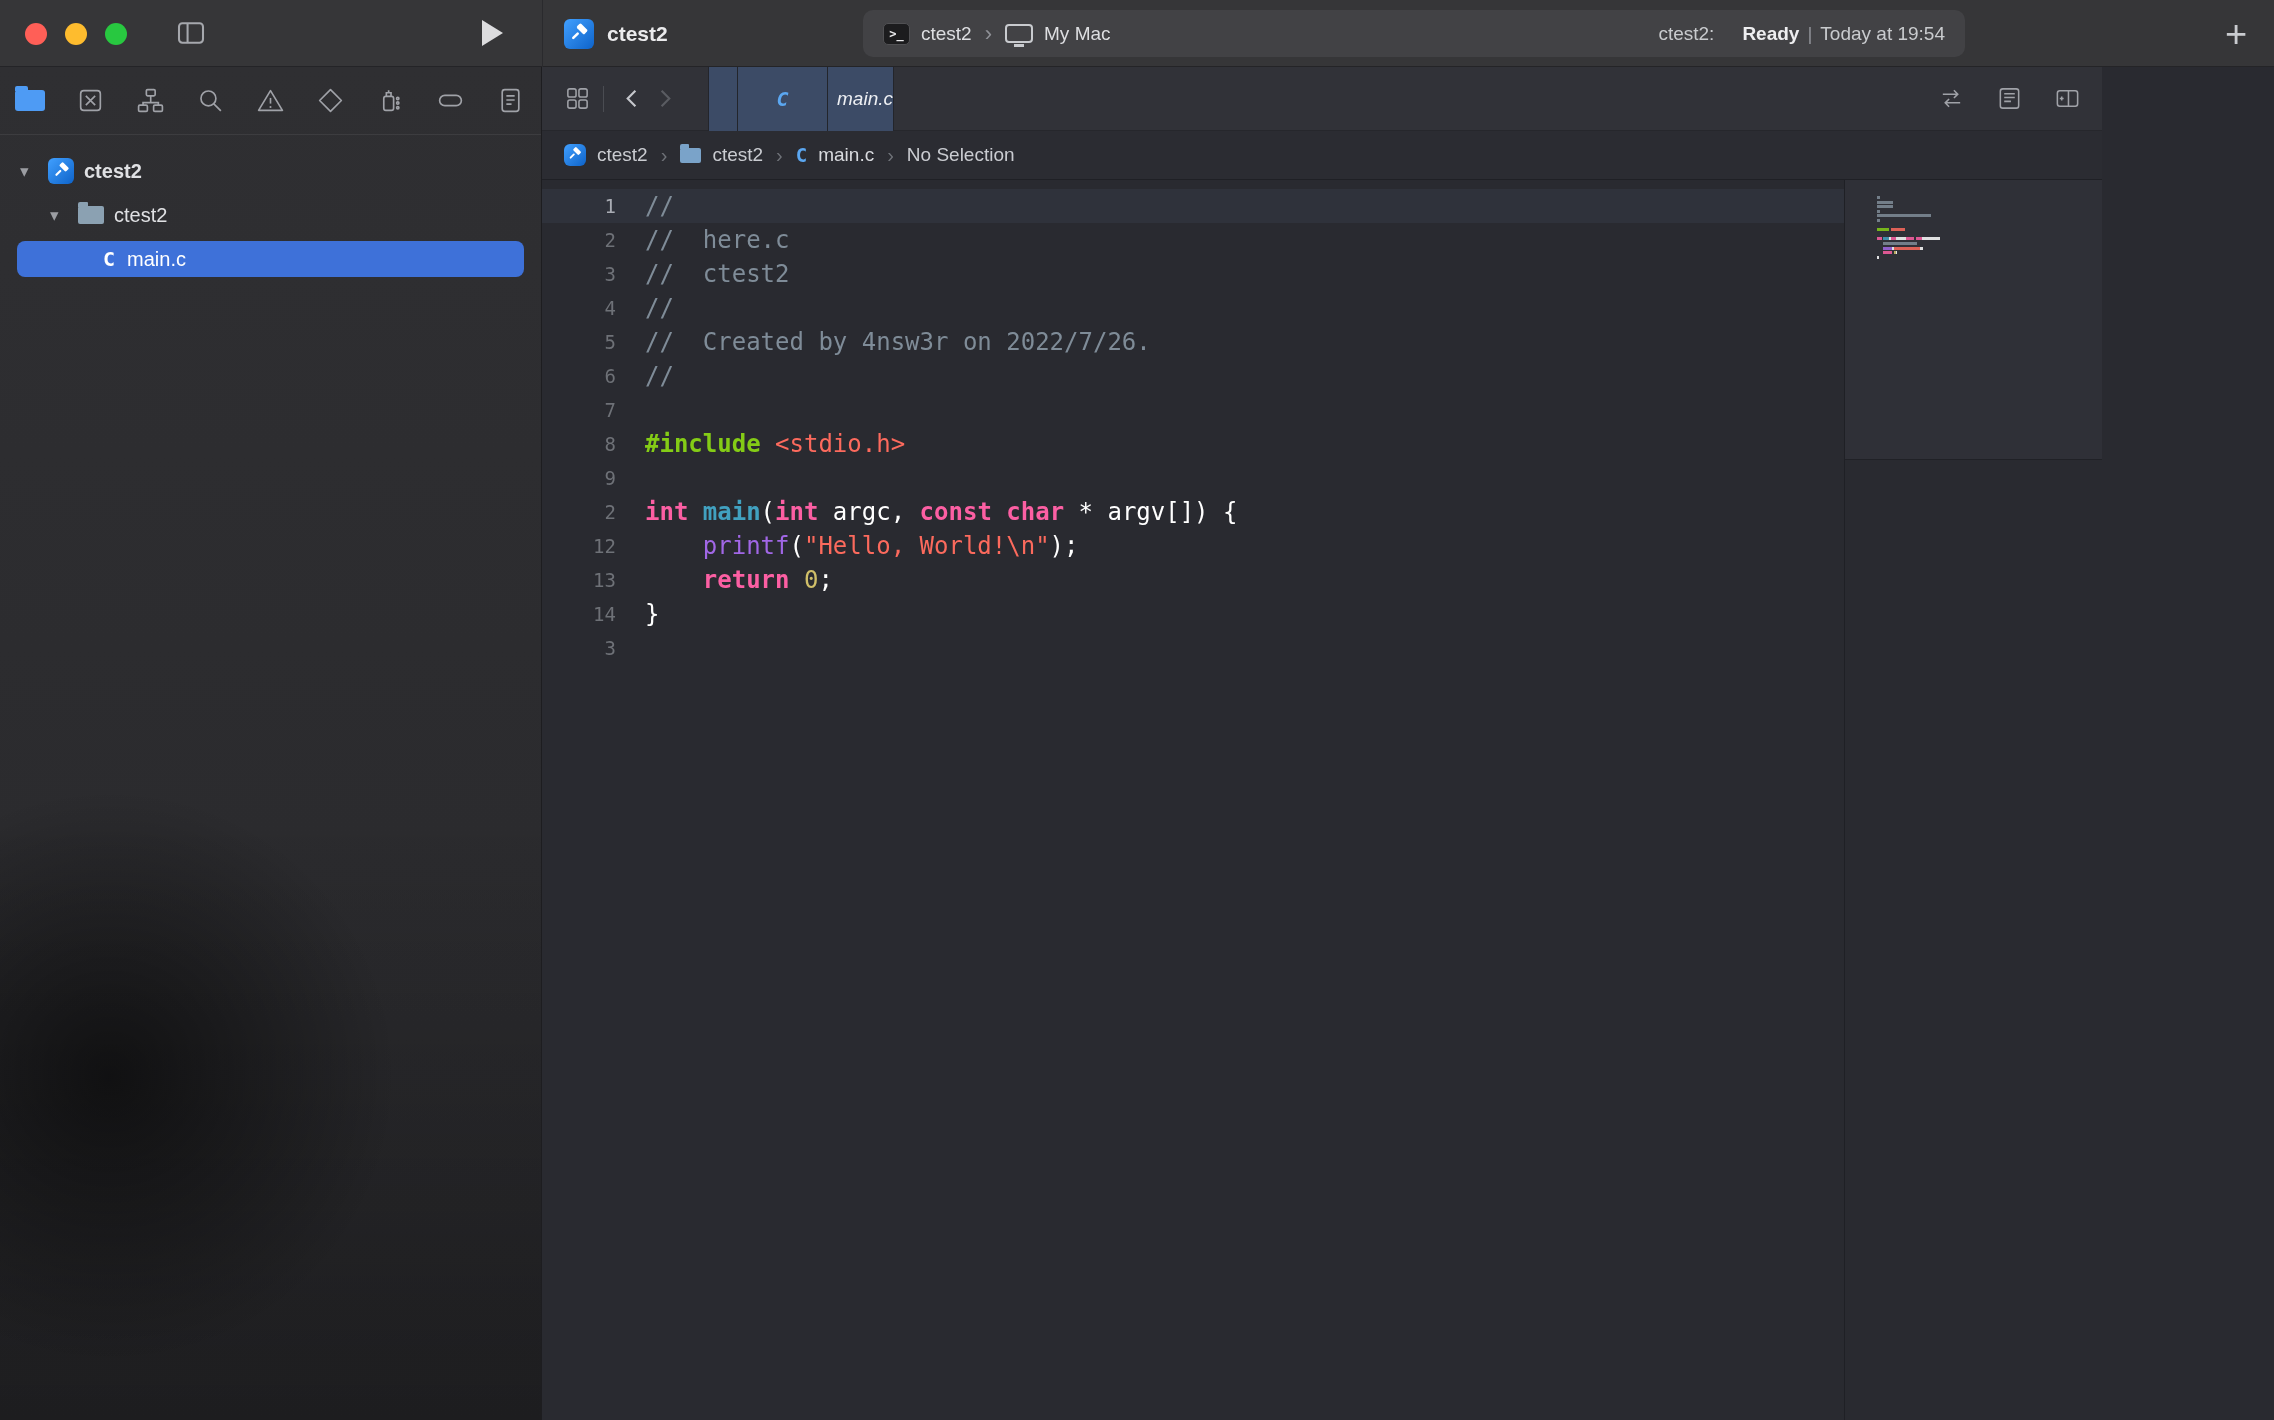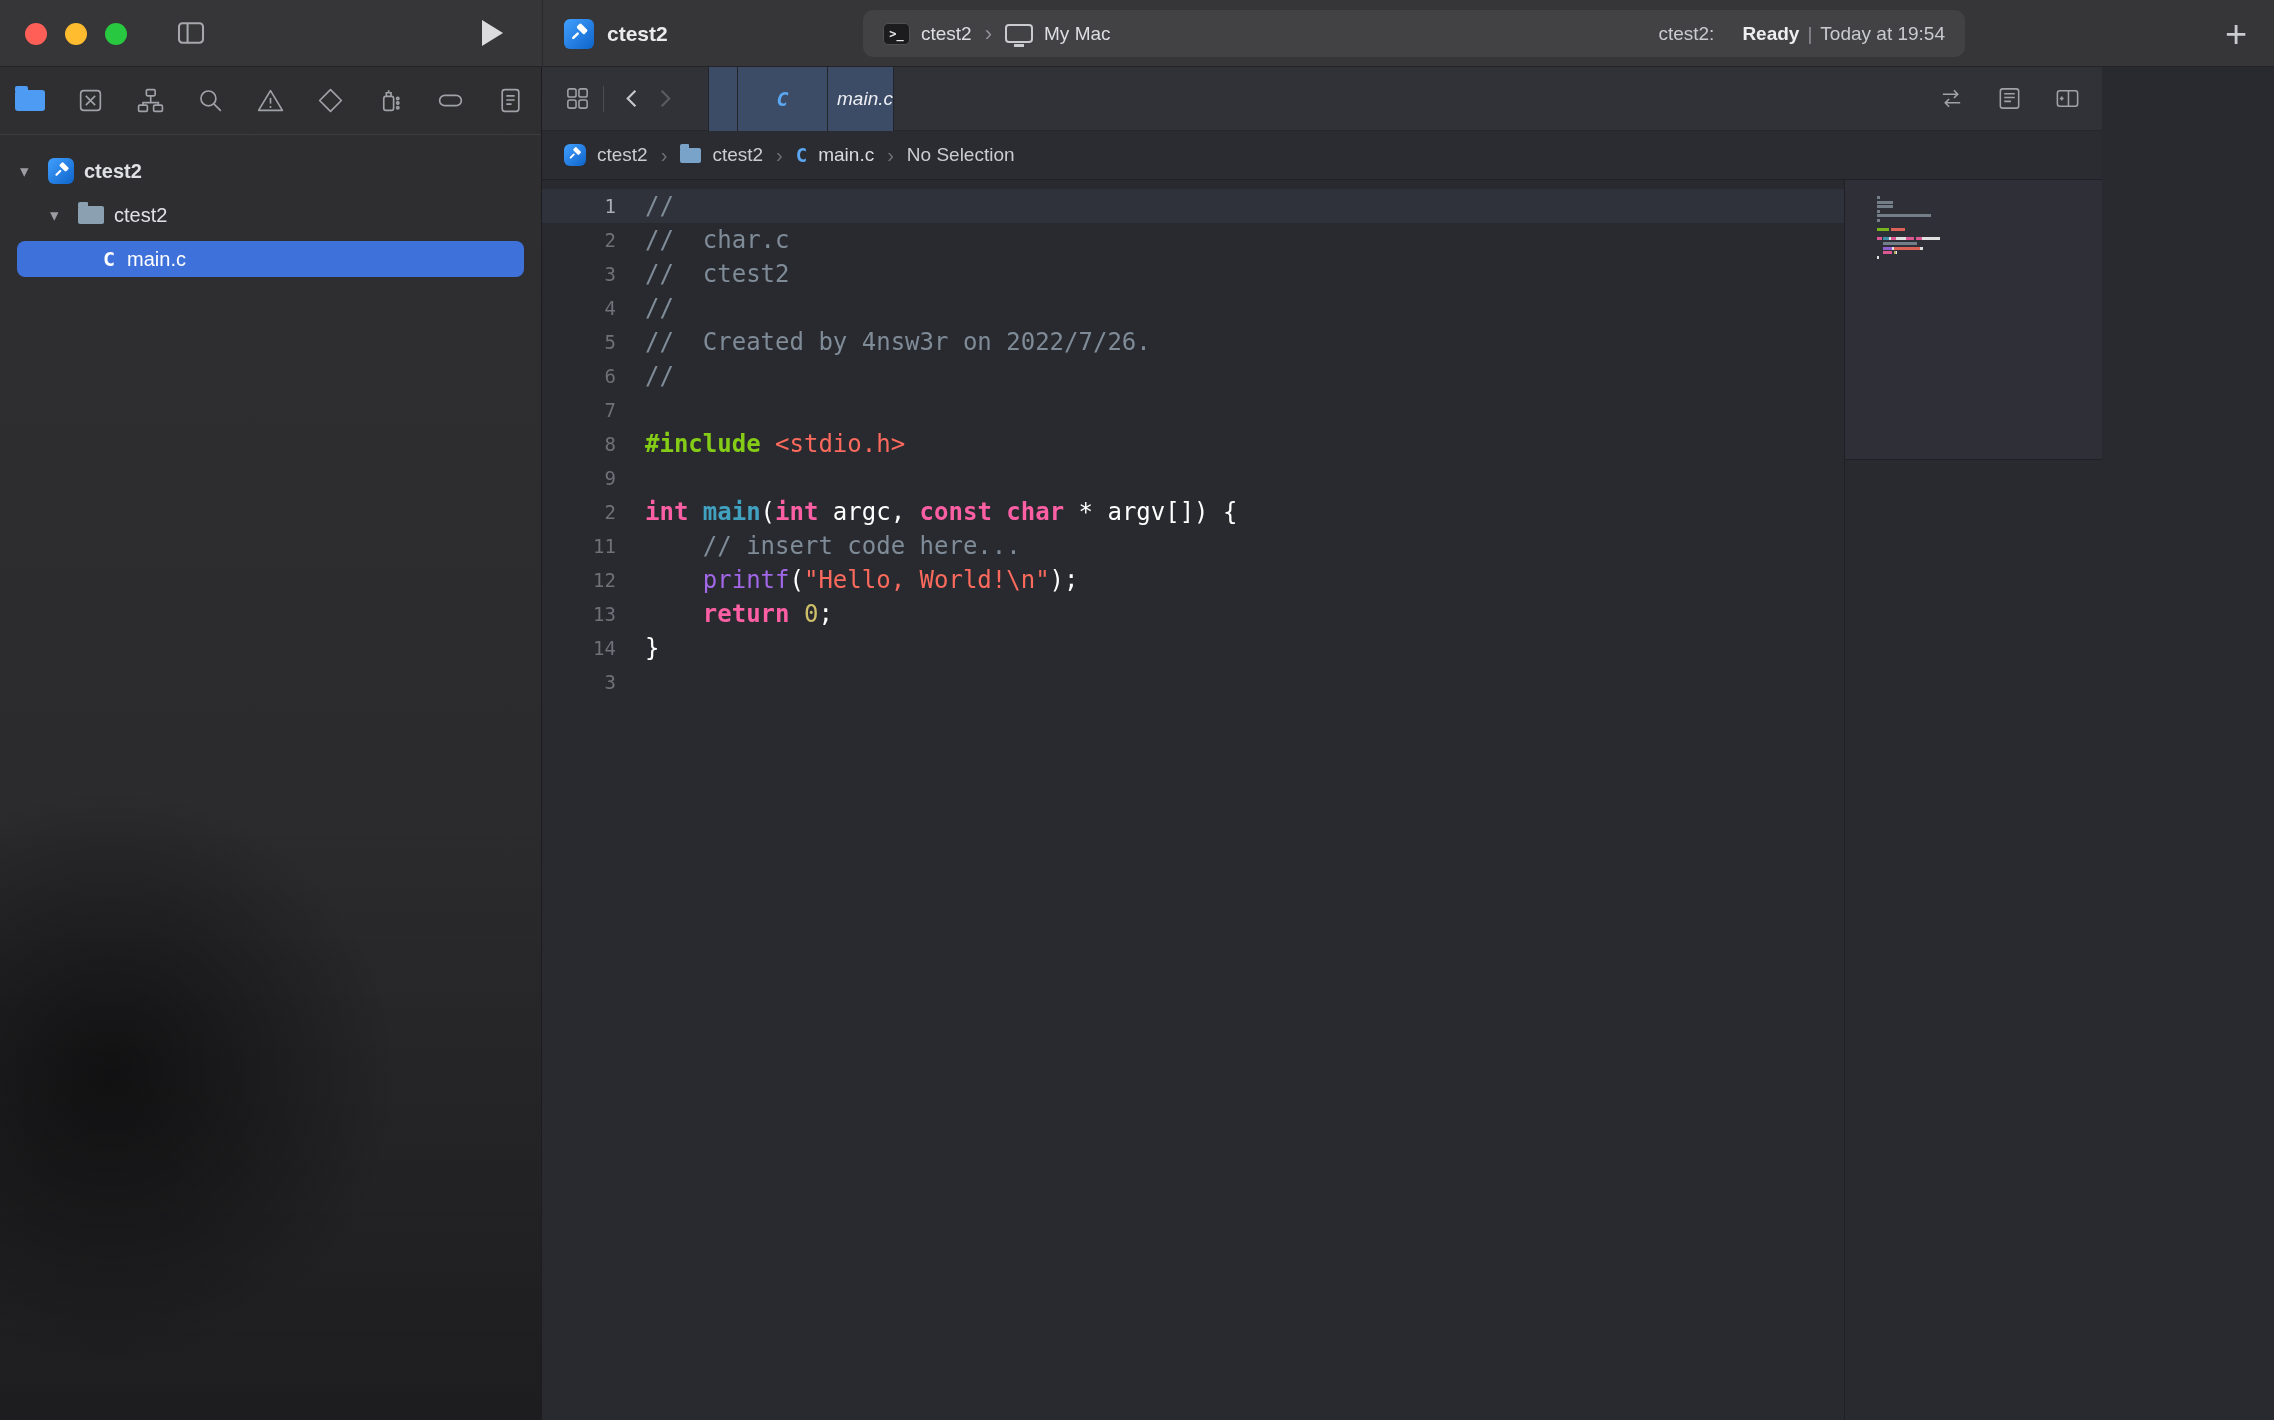--- a/index.html
+++ b/index.html
@@ -316,21 +316,21 @@
     </div>
 
     <div class="code-wrap">
       <div id="code-area">
           <div class="code-line current">
             <span class="line-num">1</span>
             <span class="line-code"><span class="tok-comment">//</span></span>
           </div>
           <div class="code-line">
             <span class="line-num">2</span>
-            <span class="line-code"><span class="tok-comment">//  char.c</span></span>
+            <span class="line-code"><span class="tok-comment">//  here.c</span></span>
           </div>
           <div class="code-line">
             <span class="line-num">3</span>
             <span class="line-code"><span class="tok-comment">//  ctest2</span></span>
           </div>
           <div class="code-line">
             <span class="line-num">4</span>
             <span class="line-code"><span class="tok-comment">//</span></span>
           </div>
           <div class="code-line">
@@ -349,24 +349,20 @@
             <span class="line-num">8</span>
             <span class="line-code"><span class="tok-preproc">#include</span><span class="tok-plain"> </span><span class="tok-string">&lt;stdio.h&gt;</span></span>
           </div>
           <div class="code-line">
             <span class="line-num">9</span>
             <span class="line-code"></span>
           </div>
           <div class="code-line">
             <span class="line-num">2</span>
             <span class="line-code"><span class="tok-keyword">int</span><span class="tok-plain"> </span><span class="tok-func">main</span><span class="tok-plain">(</span><span class="tok-keyword">int</span><span class="tok-plain"> argc, </span><span class="tok-keyword">const</span><span class="tok-plain"> </span><span class="tok-keyword">char</span><span class="tok-plain"> * argv[]) {</span></span>
-          </div>
-          <div class="code-line">
-            <span class="line-num">11</span>
-            <span class="line-code"><span class="tok-plain">    </span><span class="tok-comment">// insert code here...</span></span>
           </div>
           <div class="code-line">
             <span class="line-num">12</span>
             <span class="line-code"><span class="tok-plain">    </span><span class="tok-call">printf</span><span class="tok-plain">(</span><span class="tok-string">"Hello, World!\n"</span><span class="tok-plain">);</span></span>
           </div>
           <div class="code-line">
             <span class="line-num">13</span>
             <span class="line-code"><span class="tok-plain">    </span><span class="tok-keyword">return</span><span class="tok-plain"> </span><span class="tok-number">0</span><span class="tok-plain">;</span></span>
           </div>
           <div class="code-line">

